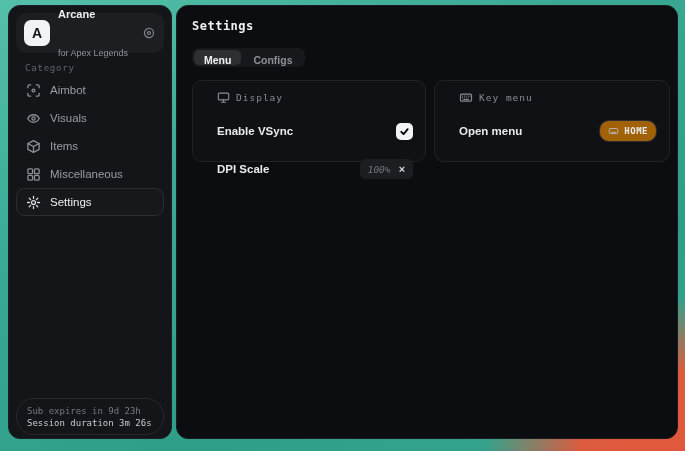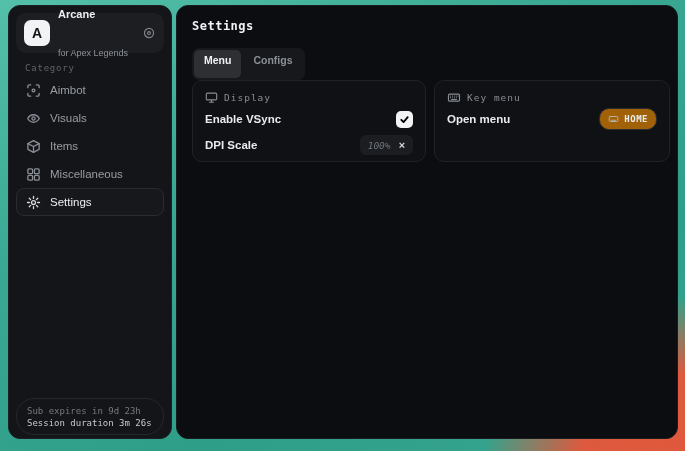--- a/index.html
+++ b/index.html
@@ -36,30 +36,30 @@
 
   .status-card{position:absolute;left:7px;right:7px;bottom:3px;height:37px;border:1px solid #26282c;
     border-radius:18px;box-sizing:border-box;padding:5px 10px;display:flex;flex-direction:column;justify-content:center;gap:2px;}
   .status-line1{font-family:"DejaVu Sans Mono",monospace;font-size:9px;color:#74797f;white-space:nowrap;}
   .status-line2{font-family:"DejaVu Sans Mono",monospace;font-size:9px;color:#c6cad0;white-space:nowrap;}
 
   
   .page-title{position:absolute;left:15px;top:13px;font-family:"DejaVu Sans Mono",monospace;
     font-size:12px;font-weight:700;letter-spacing:.5px;color:#f0f2f4;}
   .tabs{position:absolute;left:15px;top:42px;display:inline-flex;background:#17181b;border-radius:7px;padding:2px;gap:2px;}
-  .tab{height:28px;line-height:20px;padding:0 10px;border-radius:5px;font-size:10.5px;font-weight:600;color:#8b9097;cursor:default;text-align:right;}
+  .tab{height:15px;line-height:20px;padding:0 10px;border-radius:5px;font-size:10.5px;font-weight:600;color:#8b9097;cursor:default;text-align:right;}
   .tab.active{background:#2d2f33;color:#f0f2f4;}
 
   .cards{position:absolute;left:15px;top:74px;display:flex;gap:8px;}
   .card{width:234px;height:82px;background:#101114;border:1px solid #202226;border-radius:10px;
-    box-sizing:border-box;padding:8px 12px 0 12px;}
+    box-sizing:border-box;padding:8px 12px 0 24px;}
   .card.kb{width:236px;}
   .card-head{display:flex;align-items:center;gap:6px;color:#878c93;
     font-family:"DejaVu Sans Mono",monospace;font-size:9.5px;letter-spacing:1px;height:16px;}
-  .row{display:flex;align-items:center;justify-content:space-between;height:24px;margin-top:2px;}
+  .row{display:flex;align-items:center;justify-content:space-between;height:24px;margin-top:14px;}
   .row-label{font-size:11.5px;font-weight:600;color:#e8eaed;}
 
   .checkbox{width:17px;height:17px;background:#f2f3f5;border-radius:5px;display:flex;
     align-items:center;justify-content:center;cursor:default;}
   .checkbox svg{stroke:#17181b;}
 
   .value-input{display:flex;align-items:center;gap:8px;height:20px;padding:0 8px;
     background:#1b1d21;border-radius:6px;cursor:default;font-style:italic;}
   .value-text{font-family:"DejaVu Sans Mono",monospace;font-size:9.5px;color:#6f747c;}
   .clear-btn{font-size:11px;font-weight:600;color:#d4d7db;line-height:1;cursor:default;}

